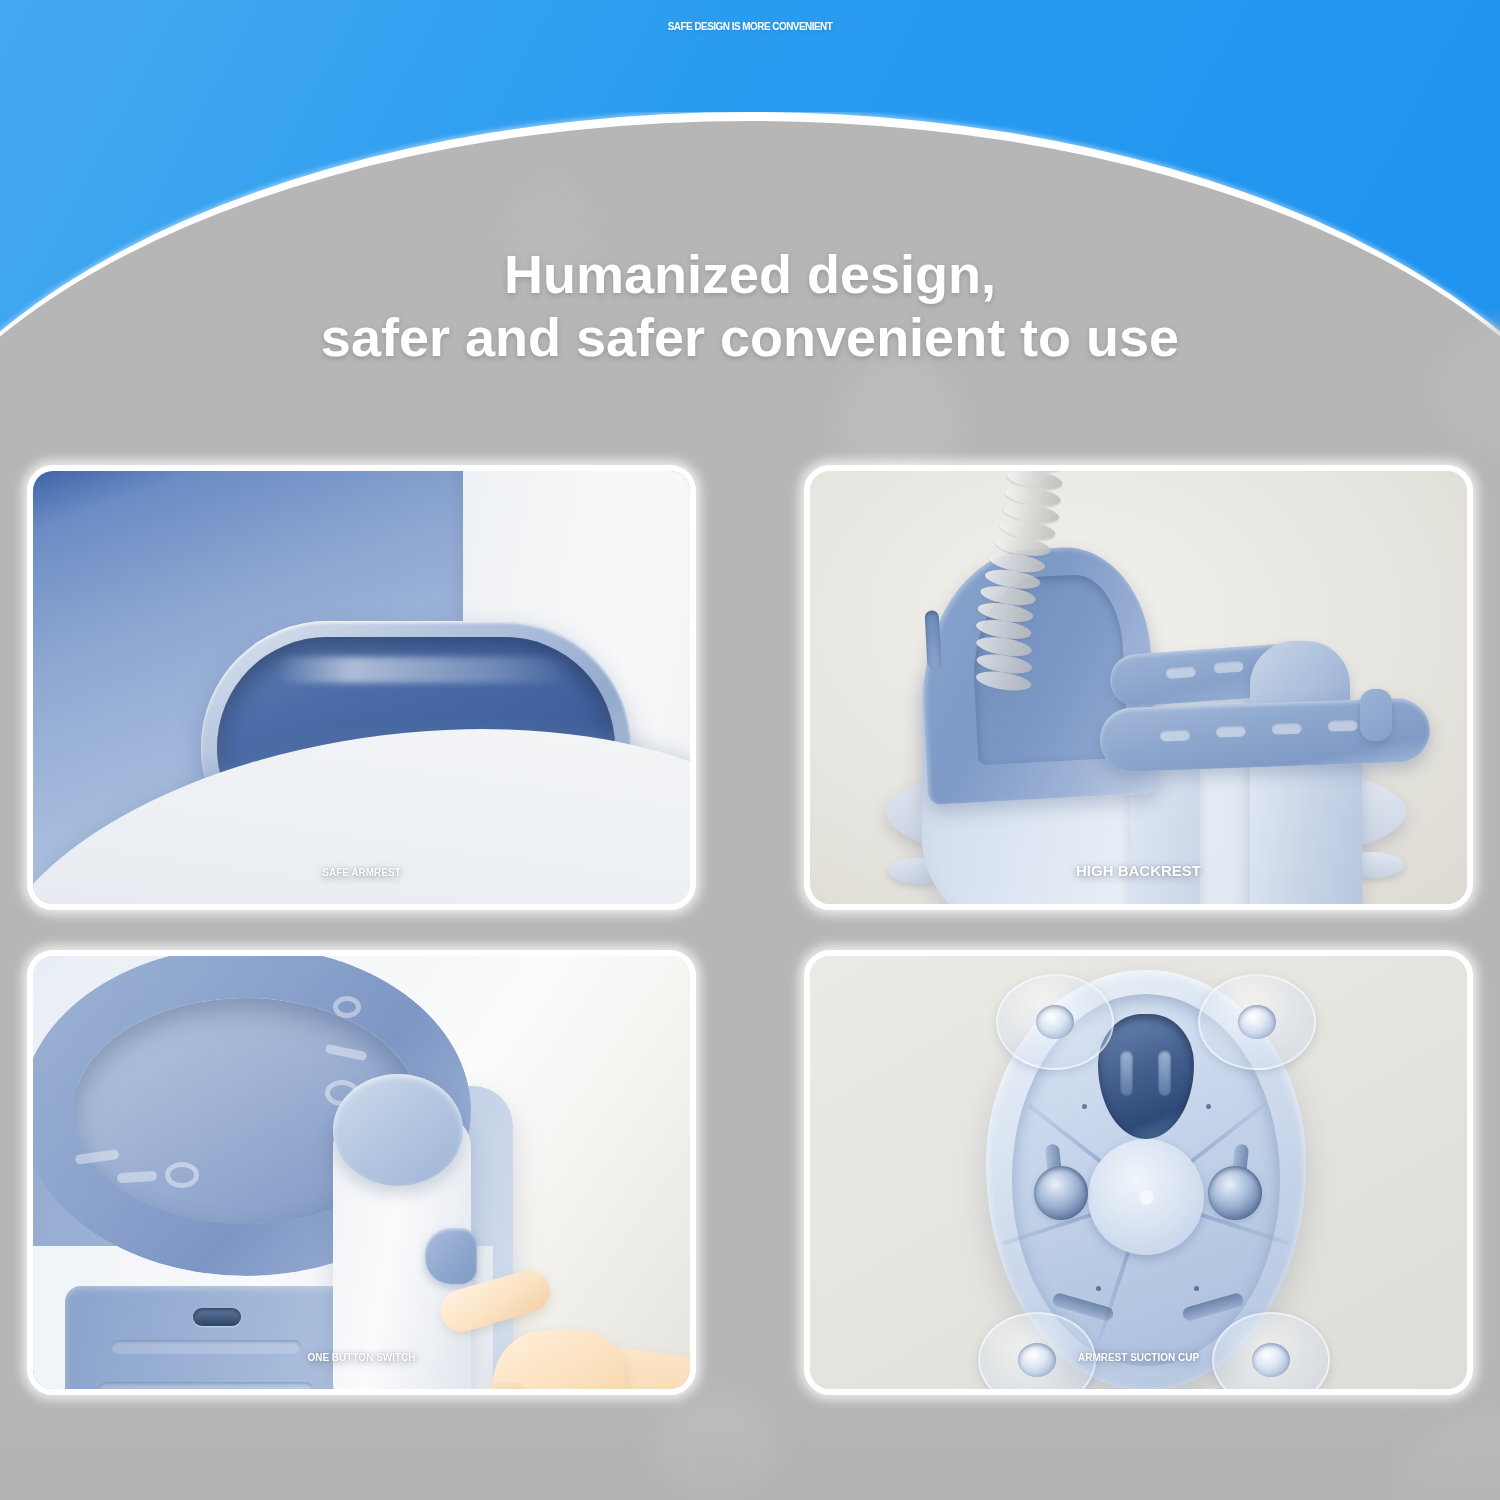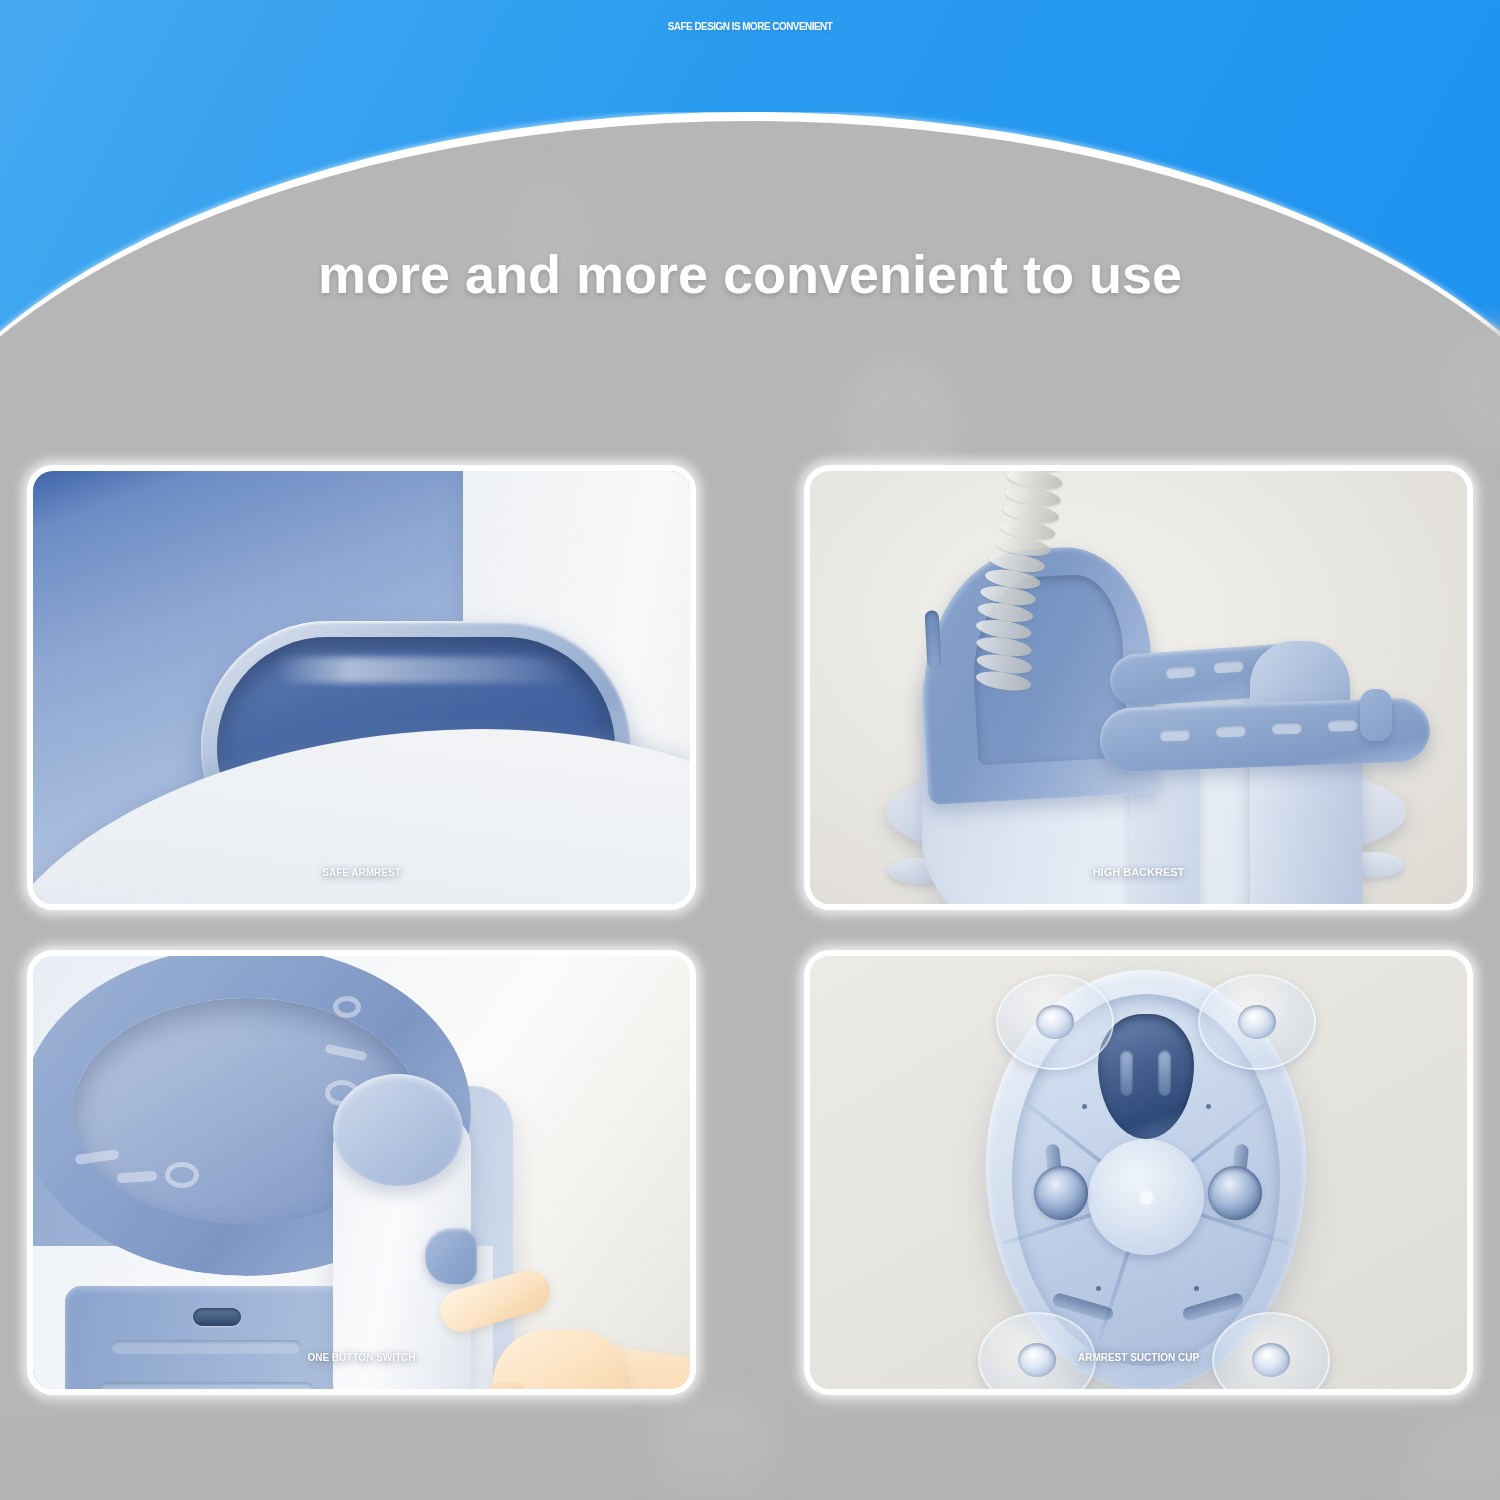--- a/index.html
+++ b/index.html
@@ -468,21 +468,22 @@
 
   <div class="bg-circle bc1"></div>
   <div class="bg-circle bc2"></div>
   <div class="bg-circle bc3"></div>
   <div class="bg-circle bc4"></div>
   <div class="bg-circle bc5"></div>
 
   <h1 class="title" style="font-size: 10px;">SAFE DESIGN IS MORE CONVENIENT</h1>
 
   <div class="subtitle">
-    <span class="line">more and more convenient to use</span>
+    <span class="line">Humanized design,</span>
+    <span class="line">safer and safer convenient to use</span>
   </div>
 
   <div class="grid">
 
     <div class="panel p1">
       <div class="panel-art">
         <div class="bg"></div>
         <div class="white-body"></div>
         <div class="rim-outer">
           <div class="rim-inner">
@@ -531,21 +532,21 @@
         </div>
         <div class="knob-post"></div>
         <div class="armbar">
           <div class="emb" style="left:60px;  top:24px;"></div>
           <div class="emb" style="left:116px; top:22px;"></div>
           <div class="emb" style="left:172px; top:21px;"></div>
           <div class="emb" style="left:228px; top:20px;"></div>
         </div>
         <div class="sidecap"></div>
       </div>
-      <div class="panel-label" style="font-size: 11px;">HIGH BACKREST</div>
+      <div class="panel-label" style="font-size: 15px;">HIGH BACKREST</div>
     </div>
 
     <div class="panel p3">
       <div class="panel-art">
         <div class="bg"></div>
         <div class="tub-body"></div>
         <div class="tub-white"></div>
         <div class="basin-front">
           <div class="basin-slot" style="left:46px; top:54px; width:190px;"></div>
           <div class="basin-slot" style="left:34px; top:96px; width:214px;"></div>

